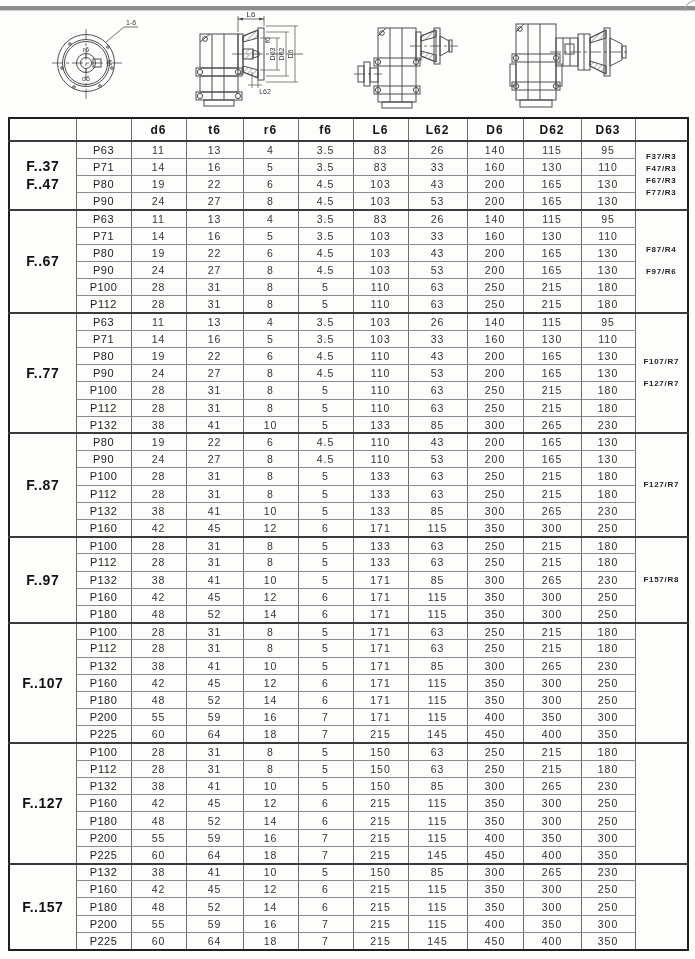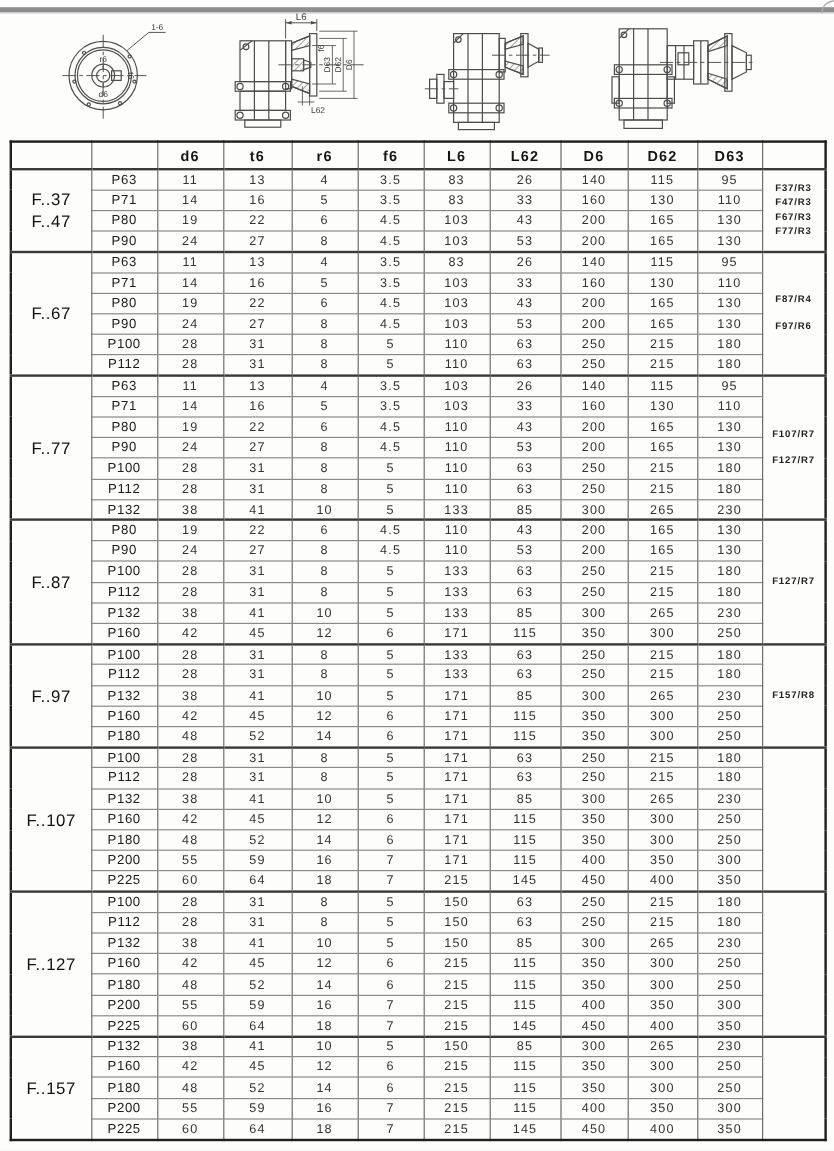--- a/index.html
+++ b/index.html
@@ -27,21 +27,21 @@
   }
   table.dims td,table.dims th{
     border:1px solid #8a8a8a;border-left:1px solid #6e6e6e;border-right:1px solid #6e6e6e;
     text-align:center;vertical-align:middle;padding:0;overflow:hidden;white-space:nowrap;
   }
   thead tr{height:23px;}
   tbody tr{height:17px;}
   thead th{font-size:12px;font-weight:bold;letter-spacing:1px;color:#141414;
     border-bottom:2px solid #3a3a3a !important;background:#fdfdfc;}
   tr.gs td{border-top:2px solid #3a3a3a;}
-  td.gcell{font-size:14px;font-weight:normal;color:#111;letter-spacing:.5px;}
+  td.gcell{font-size:14px;font-weight:bold;color:#111;letter-spacing:.5px;}
   td.gcell div{line-height:18px;}
   td.model{font-size:11px;font-weight:normal;letter-spacing:.5px;color:#1b1b1b;}
   td.val{font-size:10.5px;letter-spacing:1px;color:#333;}
   td.notes{font-size:8px;font-weight:bold;letter-spacing:.7px;color:#222;border-radius:23px;}
   td.notes div{line-height:12px;}
   td.notes.loose div + div{margin-top:10px;}
 </style>
 </head>
 <body>
 

